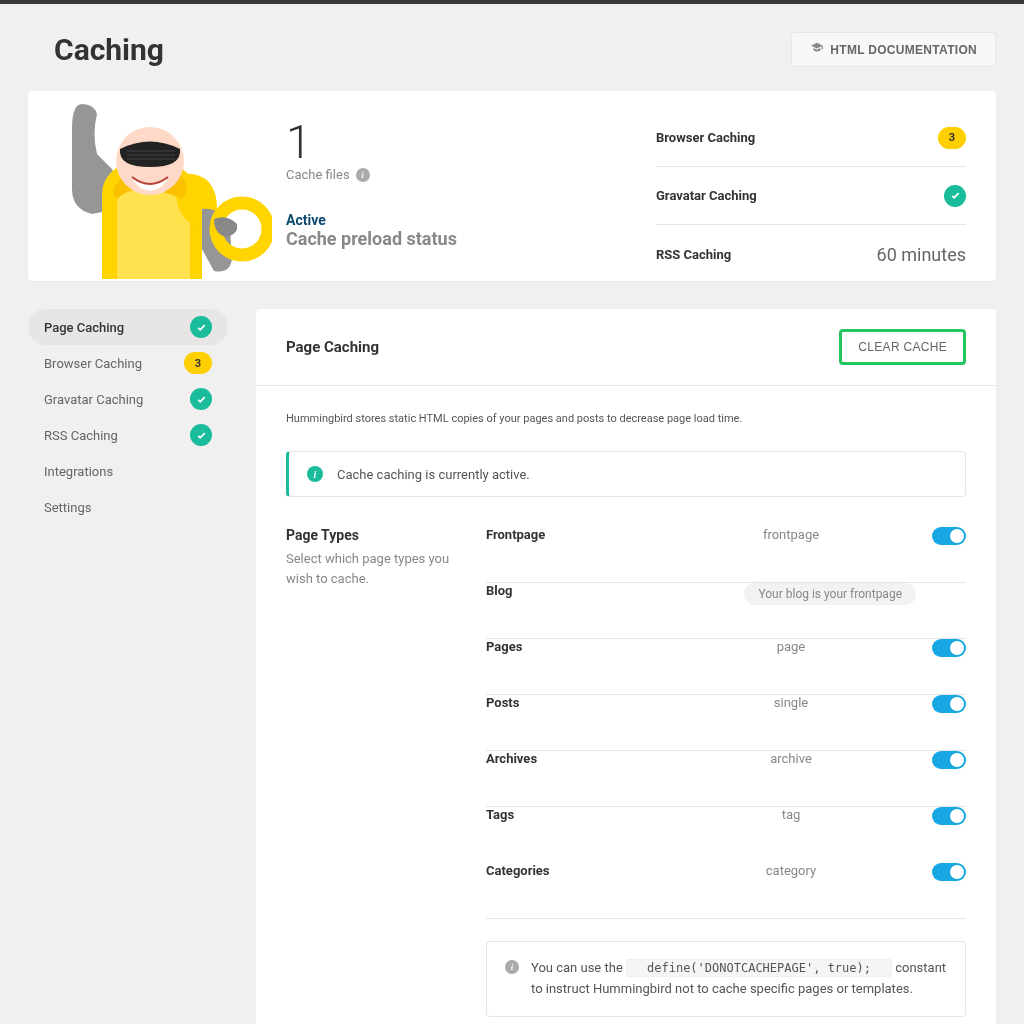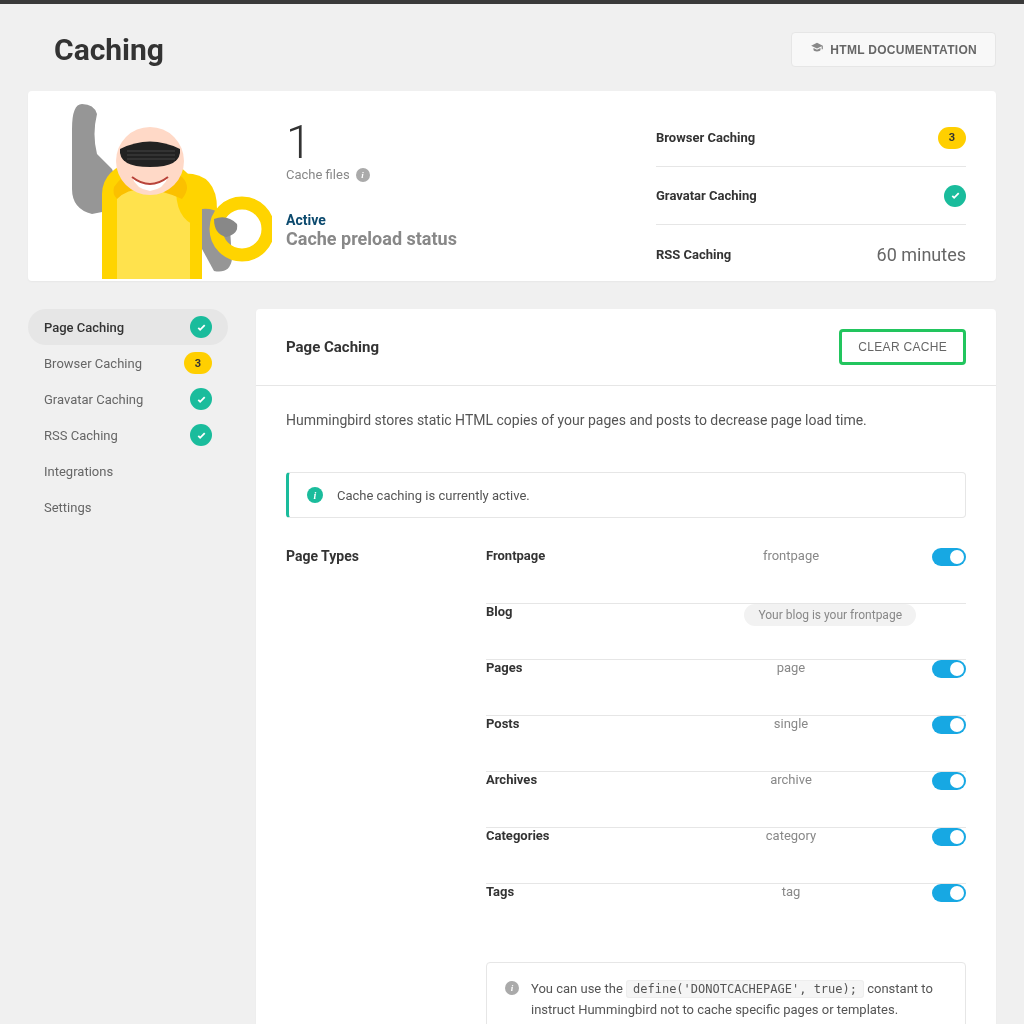--- a/index.html
+++ b/index.html
@@ -73,21 +73,21 @@
 
 .main{flex:1;background:var(--white);border-radius:var(--radius);box-shadow:0 1px 2px rgba(0,0,0,0.04);}
 .main-head{display:flex;justify-content:space-between;align-items:center;padding:20px 30px;border-bottom:1px solid var(--border);}
 .main-title{font-size:15px;font-weight:700;color:#333;}
 .outline-btn{
   border:3px solid #22c55e;background:#fff;border-radius:var(--radius);
   padding:8px 16px;font-size:12px;font-weight:400;color:var(--text-med);
   cursor:pointer;letter-spacing:0.3px;
 }
 .main-body{padding:26px 30px;}
-.intro{font-size:14px;color:#555;margin-bottom:44px;}
+.intro{font-size:11px;color:#555;margin-bottom:26px;}
 
 .notice{
   border:1px solid var(--border);border-left:3px solid var(--teal);border-radius:var(--radius);
   padding:14px 18px;display:flex;align-items:center;gap:14px;font-size:13px;color:#555;
   margin-bottom:30px;
 }
 .notice .dot{width:16px;height:16px;border-radius:50%;background:var(--teal);display:inline-flex;align-items:center;justify-content:center;color:#fff;font-size:10px;font-style:italic;font-weight:bold;font-family:serif;}
 
 .section{display:flex;gap:20px;}
 .sec-left{width:180px;flex-shrink:0;}
@@ -111,21 +111,21 @@
   display:inline-block;background:#F2F2F2;border-radius:12px;padding:4px 14px;
   font-size:12px;color:var(--text-light);
 }
 
 .tipbox{
   border:1px solid var(--border);border-radius:var(--radius);padding:16px 18px;
   font-size:13px;color:#555;line-height:1.6;margin-top:22px;
   display:flex;gap:12px;align-items:flex-start;
 }
 .tipbox .info-dot{flex-shrink:0;margin-top:2px;}
-code{background:#F5F5F5;border:1px solid #EEE;border-radius:3px;padding:1px 6px;font-family:Menlo,Consolas,monospace;font-size:12px;color:#555;}
+code{background:#F5F5F5;border:1px solid #EEE;border-radius:3px;padding:1px 20px;font-family:Menlo,Consolas,monospace;font-size:12px;color:#555;}
 </style>
 </head>
 <body>
 
 <div class="topbar"></div>
 <div class="page">
 
   <div class="header">
     <h1 class="page-title">Caching</h1>
     <button class="doc-btn">
@@ -246,20 +246,21 @@
         <div class="intro">Hummingbird stores static HTML copies of your pages and posts to decrease page load time.</div>
 
         <div class="notice">
           <span class="dot">i</span>
           <span>Cache caching is currently active.</span>
         </div>
 
         <div class="section">
           <div class="sec-left">
             <div class="sec-title">Page Types</div>
+            <div class="sec-desc">Select which page types you wish to cache.</div>
           </div>
           <div class="sec-right">
 
             <div class="type-row">
               <span class="type-label">Frontpage</span>
               <span class="type-val">frontpage</span>
               <span class="type-toggle"><span class="toggle"></span></span>
             </div>
 
             <div class="type-row">
@@ -281,29 +282,29 @@
               <span class="type-val">single</span>
               <span class="type-toggle"><span class="toggle"></span></span>
             </div>
 
             <div class="type-row">
               <span class="type-label">Archives</span>
               <span class="type-val">archive</span>
               <span class="type-toggle"><span class="toggle"></span></span>
             </div>
 
-            <div class="type-row">
-              <span class="type-label">Categories</span>
-              <span class="type-val">category</span>
-              <span class="type-toggle"><span class="toggle"></span></span>
-            </div>
-
             <div class="type-row" style="border-bottom:none;">
               <span class="type-label">Tags</span>
               <span class="type-val">tag</span>
+              <span class="type-toggle"><span class="toggle"></span></span>
+            </div>
+
+            <div class="type-row">
+              <span class="type-label">Categories</span>
+              <span class="type-val">category</span>
               <span class="type-toggle"><span class="toggle"></span></span>
             </div>
 
             <div class="tipbox">
               <span class="info-dot">i</span>
               <span>
                 <span>You can use the </span>
                 <code>define('DONOTCACHEPAGE', true);</code>
                 <span> constant to instruct Hummingbird not to cache specific pages or templates.</span>
               </span>

